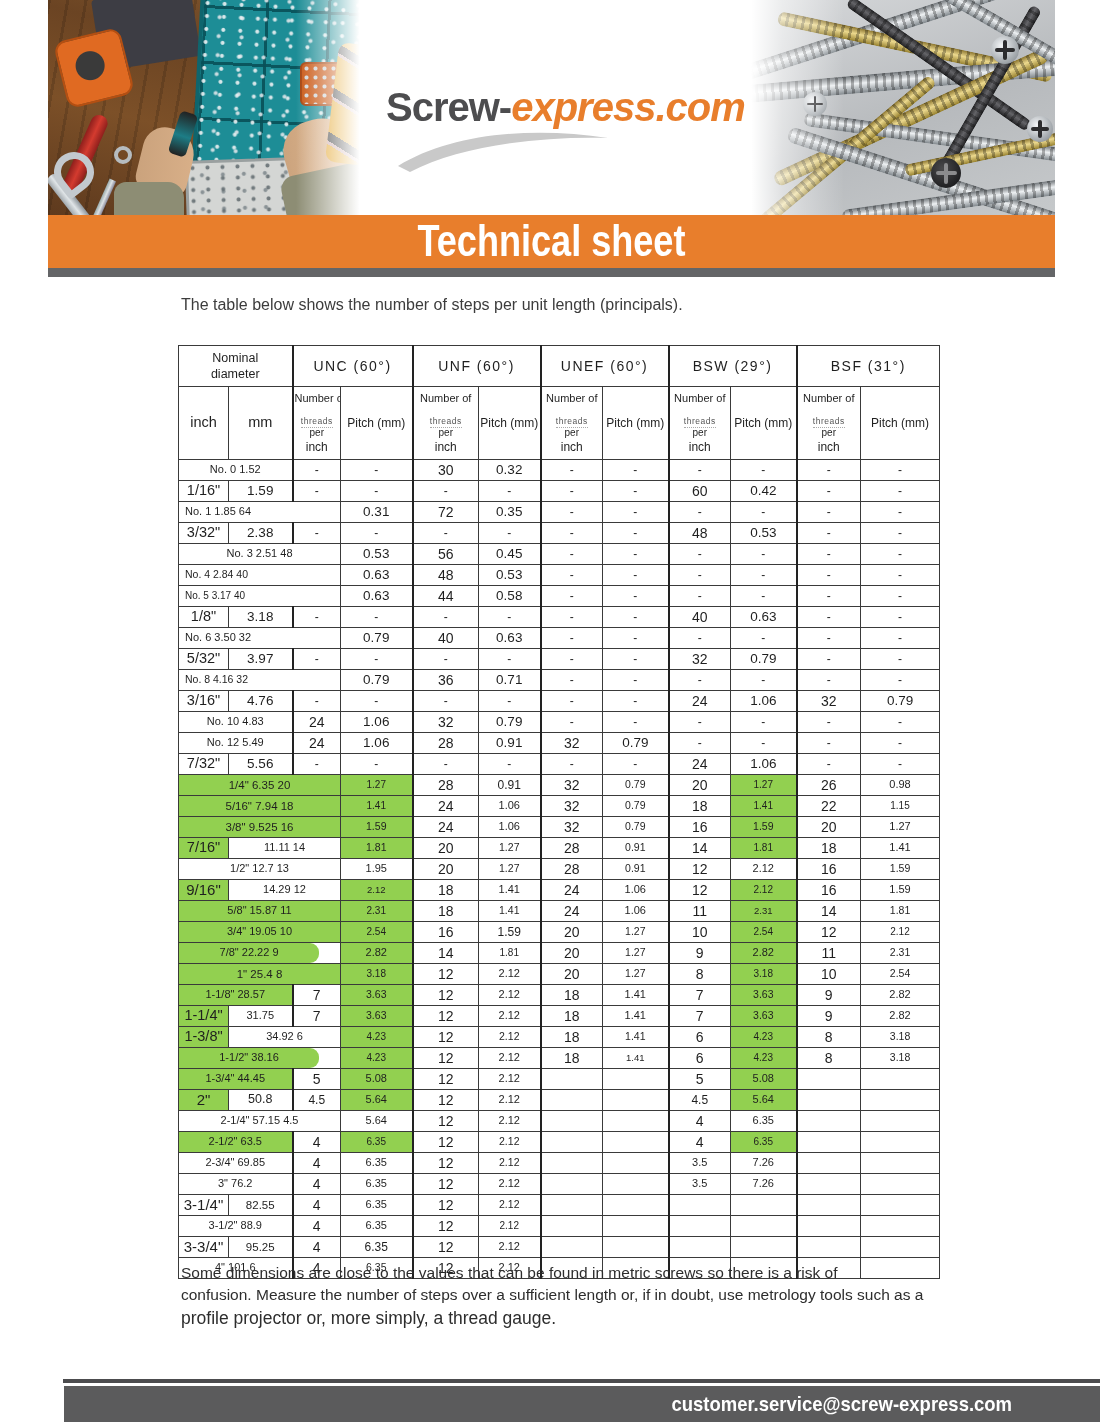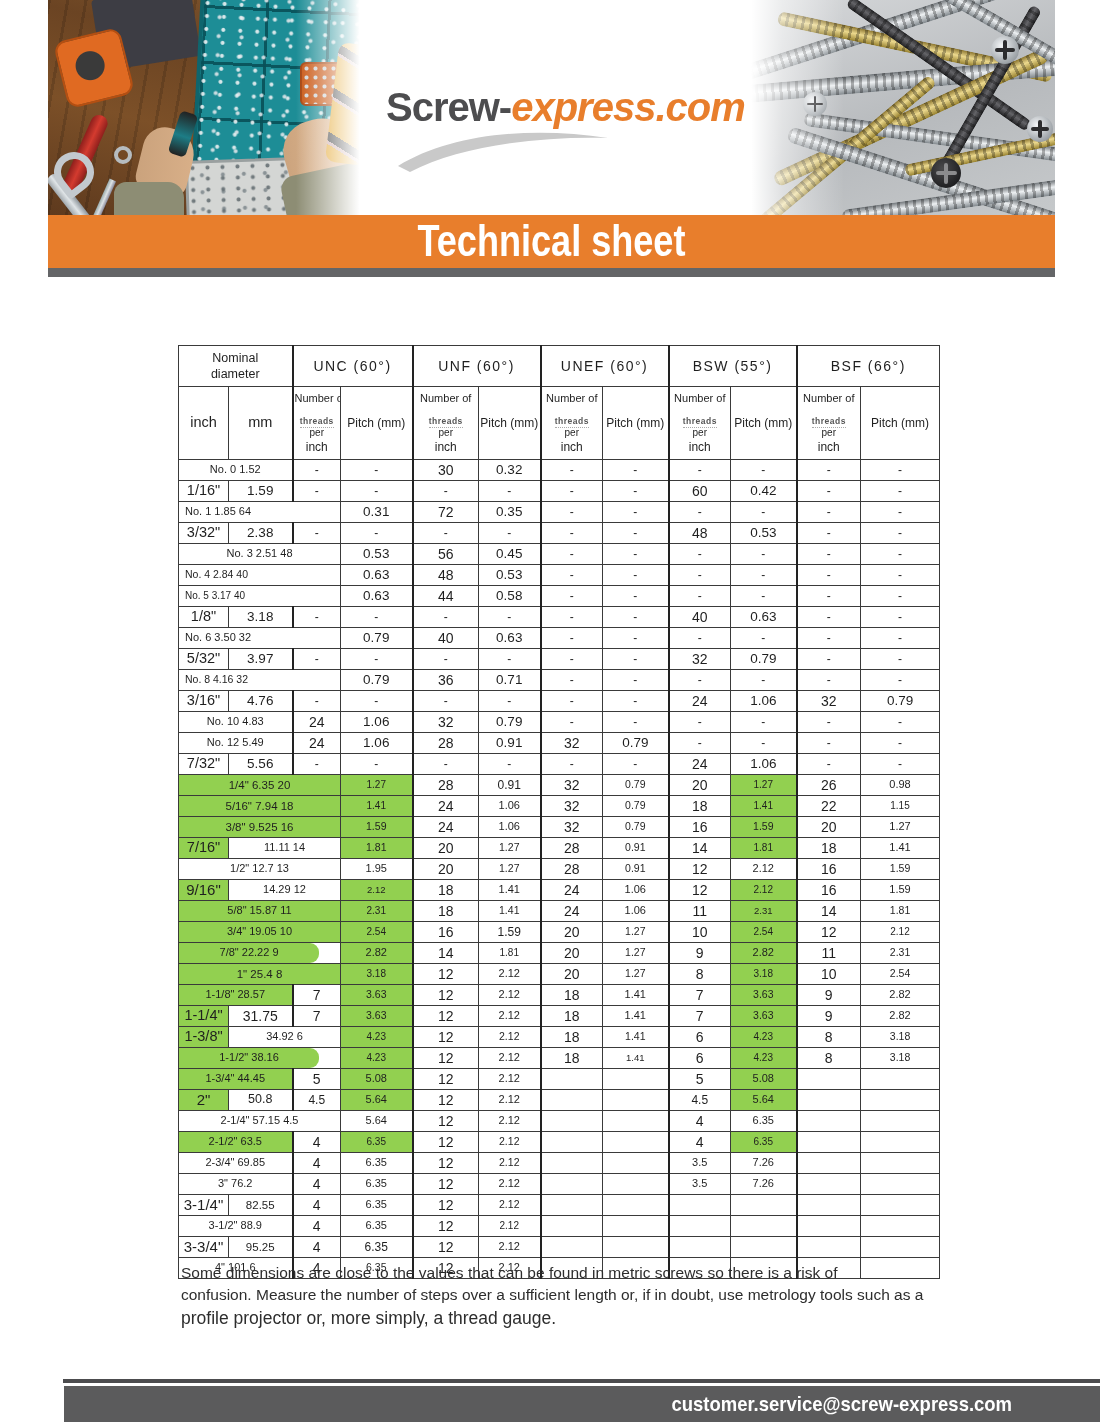--- a/index.html
+++ b/index.html
@@ -82,21 +82,21 @@
   table { border-collapse:collapse; width:100%; table-layout:fixed; color:#1f1f1f; }
   td { border:1px solid #3a3a3a; height:20px; padding:0 1px; text-align:center; vertical-align:middle;
        font-size:12px; line-height:1.05; overflow:hidden; white-space:nowrap; }
   td.bl { border-left:2px solid #222; }
   tr.h1 td { height:40px; font-size:14px; letter-spacing:1.5px; }
   tr.h1 td.nomcell { font-size:12.5px; letter-spacing:0; white-space:normal; line-height:1.3; padding:0 14px; }
   tr.h2 td { height:72px; }
   .inchmm { font-size:14.5px; }
   .th-thr div { white-space:nowrap; }
   .nof { font-size:11px; }
-  .thw { font-size:8.5px; color:#555; margin-top:13px;font-weight:bold; }
+  .thw { font-size:8.5px; color:#555; margin-top:13px; }
   .thw span { border-bottom:1px dotted #aaa; padding-bottom:1px; letter-spacing:.5px; }
   .per { font-size:10px; margin-top:2px; }
   .inw { font-size:12px; margin-top:2px; }
   .th-pit { font-size:12px; }
   td.green { background:var(--green); }
   td.left { text-align:left; padding-left:6px; }
   td.barcell { padding:0; }
   .greenbar { background:var(--green); height:100%; width:87%; border-radius:0 9px 9px 0;
               display:flex; align-items:center; justify-content:center; }
 
@@ -178,20 +178,21 @@
         </div>
       <div class="ph fade-l"></div>
     </div>
   </div>
 
   <div class="banner">
     <span class="banner-title">Technical sheet</span>
   </div>
   <div class="banner-shadow"></div>
 
+  <p class="intro">The table below shows the number of steps per unit length (principals).</p>
 
   <div class="tablewrap">
     <table>
       <colgroup>
         <col style="width:50px">
           <col style="width:64px">
         <col style="width:48px">
           <col style="width:72px">
         <col style="width:66px">
           <col style="width:62px">
@@ -201,22 +202,22 @@
           <col style="width:66px">
         <col style="width:64px">
           <col style="width:79px">
       </colgroup>
       <thead>
         <tr class="h1">
           <td colspan="2" class="nomcell">Nominal diameter</td>
           <td colspan="2" class="bl">UNC (60°)</td>
           <td colspan="2" class="bl">UNF (60°)</td>
           <td colspan="2" class="bl">UNEF (60°)</td>
-          <td colspan="2" class="bl">BSW (55°)</td>
-          <td colspan="2" class="bl">BSF (66°)</td>
+          <td colspan="2" class="bl">BSW (29°)</td>
+          <td colspan="2" class="bl">BSF (31°)</td>
         </tr>
         <tr class="h2">
           <td class="inchmm">inch</td>
           <td class="inchmm">mm</td>
 
           <td class="th-thr bl">
             <div class="nof">Number of</div>
             <div class="thw"><span>threads</span></div>
             <div class="per">per</div>
             <div class="inw">inch</div>
@@ -584,21 +585,21 @@
             <td style="font-size: 11px;">2.12</td>
             <td class="bl" style="font-size: 14px;">18</td>
             <td style="font-size: 11px;">1.41</td>
             <td class="bl" style="font-size: 14px;">7</td>
             <td class="green" style="font-size: 10.5px;">3.63</td>
             <td class="bl" style="font-size: 14px;">9</td>
             <td style="font-size: 11px;">2.82</td>
           </tr>
           <tr>
             <td class="green" style="font-size: 14.5px;">1-1/4"</td>
-            <td style="font-size: 14px;">31.75</td>
+            <td style="font-size: 11px;">31.75</td>
             <td class="bl" style="font-size: 14px;">7</td>
             <td class="green" style="font-size: 10.5px;">3.63</td>
             <td class="bl" style="font-size: 14px;">12</td>
             <td style="font-size: 11px;">2.12</td>
             <td class="bl" style="font-size: 14px;">18</td>
             <td style="font-size: 11px;">1.41</td>
             <td class="bl" style="font-size: 14px;">7</td>
             <td class="green" style="font-size: 10.5px;">3.63</td>
             <td class="bl" style="font-size: 14px;">9</td>
             <td style="font-size: 11px;">2.82</td>

